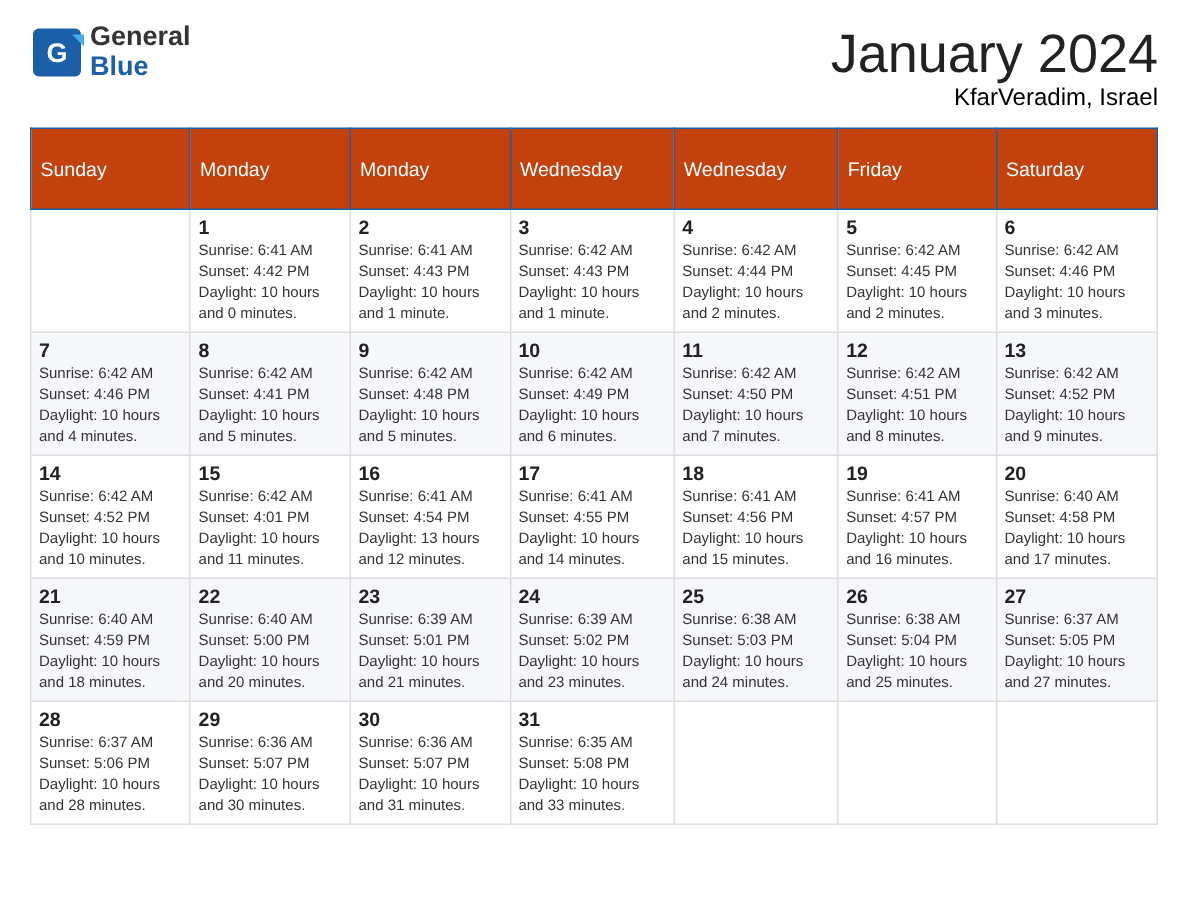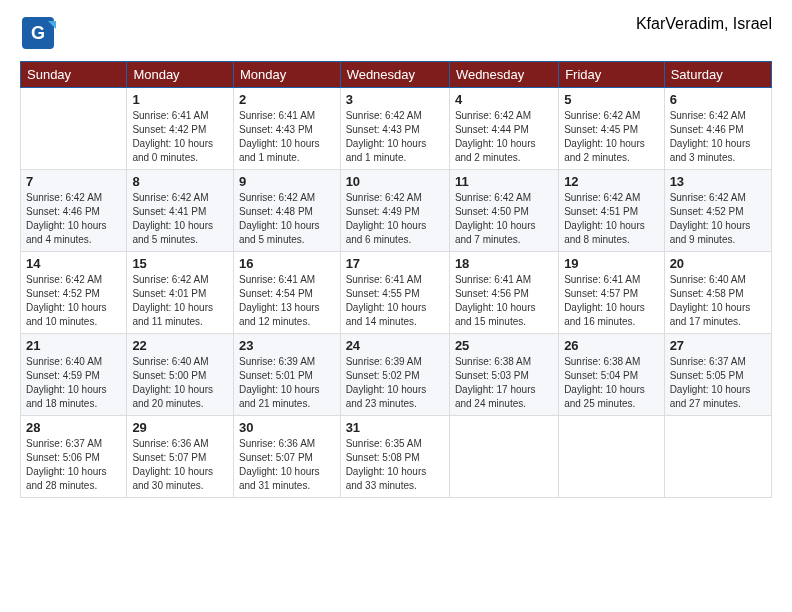--- a/index.html
+++ b/index.html
@@ -36,24 +36,24 @@
     .location {
       font-size: 16px;
       color: #000000;
     }
     .calendar {
       width: 100%;
       border-collapse: collapse;
       font-size: 11px;
     }
     .calendar th {
-      background: #7f1d1d;
+      background: #c2410c;
       color: #fff;
       text-align: left;
-      padding: 5px 6px;
+      padding: 19px 6px;
       font-size: 13px;
       font-weight: normal;
       border: 1px solid #1a5fa8;
     }
     .calendar td {
       vertical-align: top;
       padding: 4px 5px;
       border: 1px solid #ddd;
       width: 113px;
       min-height: 80px;
@@ -84,23 +84,32 @@
 
 <div class="page">
   <div class="header">
     <div class="logo">
       <div style="display:flex; align-items:center;">
         <svg width="36" height="36" viewBox="0 0 36 36">
           <rect x="2" y="2" width="32" height="32" rx="4" fill="#1a5fa8"></rect>
           <text x="18" y="24" text-anchor="middle" fill="white" font-size="18" font-weight="bold" font-family="Arial">G</text>
           <polygon points="28,6 36,6 36,14" fill="#4aade8"></polygon>
         </svg>
+        <div style="margin-left:4px; line-height:1.1;">
+          <div>
+            <span style="font-size:18px; font-weight:bold; color:#333;">General</span>
+          </div>
+          <div>
+            <span style="font-size:18px; font-weight:bold; color:#1a5fa8;">Blue</span>
+          </div>
+        </div>
       </div>
     </div>
     <div class="title-section">
+      <div class="month-title">January 2024</div>
       <div class="location">KfarVeradim, Israel</div>
     </div>
   </div>
 
   <table class="calendar">
     <thead>
       <tr>
         <th>Sunday</th>
         <th>Monday</th>
         <th>Monday</th>
@@ -309,21 +318,21 @@
             <span>Sunrise: 6:39 AM</span><br>
             <span>Sunset: 5:02 PM</span><br>
             <span>Daylight: 10 hours and 23 minutes.</span>
           </div>
         </td>
           <td>
           <span class="day-number">25</span>
           <div class="day-info">
             <span>Sunrise: 6:38 AM</span><br>
             <span>Sunset: 5:03 PM</span><br>
-            <span>Daylight: 17 hours and 24 minutes.</span>
+            <span>Daylight: 10 hours and 24 minutes.</span>
           </div>
         </td>
           <td>
           <span class="day-number">26</span>
           <div class="day-info">
             <span>Sunrise: 6:38 AM</span><br>
             <span>Sunset: 5:04 PM</span><br>
             <span>Daylight: 10 hours and 25 minutes.</span>
           </div>
         </td>

